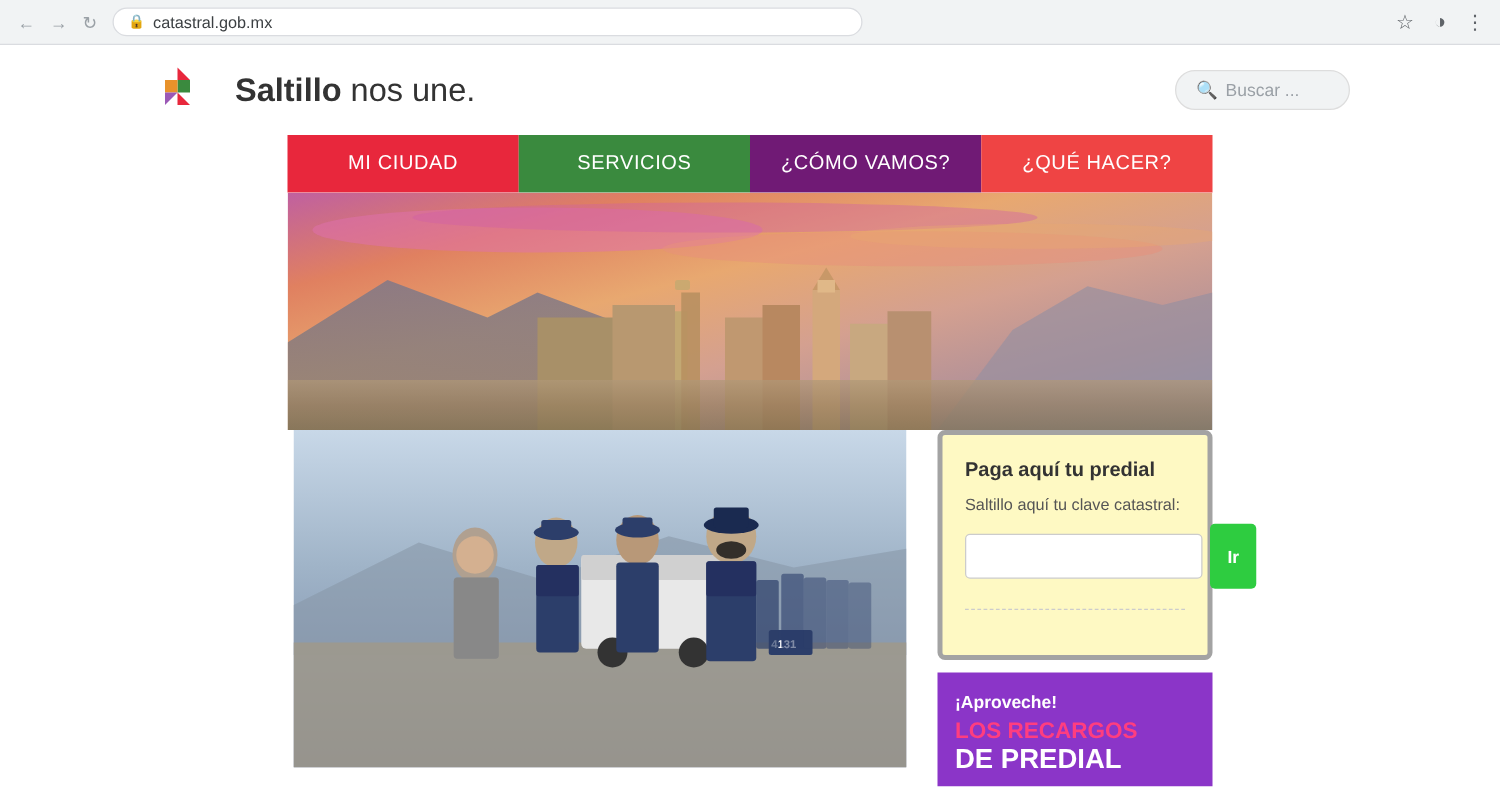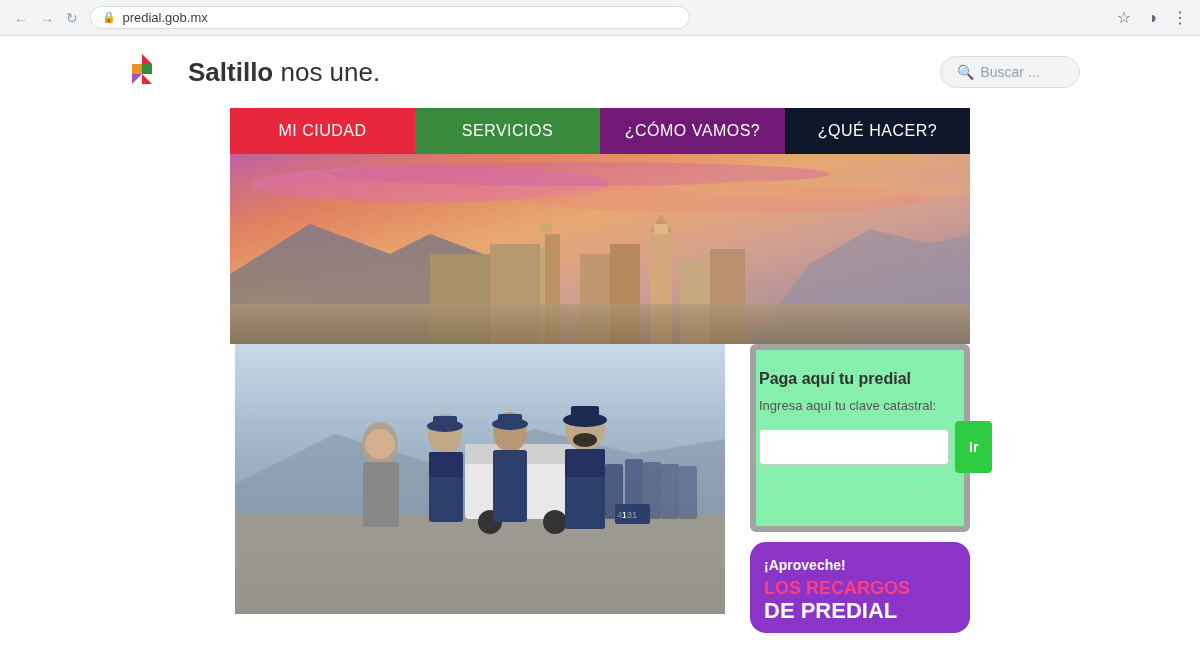--- a/index.html
+++ b/index.html
@@ -94,21 +94,21 @@
       padding: 14px 10px;
       color: #fff;
       font-weight: 400;
       font-size: 16px;
       cursor: pointer;
       letter-spacing: 0.5px;
     }
     .nav-item.mi-ciudad { background: #e8273c; }
     .nav-item.servicios { background: #3a8a3e; }
     .nav-item.como-vamos { background: #701a75; }
-    .nav-item.que-hacer { background: #0f172a; text-align: center; }
+    .nav-item.que-hacer { background: #ef4444; text-align: center; }
 
     
     .content-area {
       display: flex;
       padding: 0 120px;
       gap: 20px;
       padding-top: 0;
       align-items: flex-start;
     }
 
@@ -118,24 +118,24 @@
       min-width: 0;
       font-weight: bold;
     }
 
     
     .sidebar {
       width: 220px;
       flex-shrink: 0;
     }
     .predial-box {
-      background: #86efac;
-      border: 6px solid #a3a3a3;
+      background: #fef9c3;
+      border: 4px solid #a3a3a3;
       border-radius: 6px;
-      padding: 20px 3px;
+      padding: 20px 18px;
     }
     .predial-title {
       font-size: 16px;
       font-weight: 700;
       color: #333;
       margin-bottom: 10px;
     }
     .predial-label {
       font-size: 13px;
       color: #555;
@@ -167,21 +167,21 @@
     }
     .divider {
       border: none;
       border-top: 1px dashed #ccc;
       margin: 16px 0;
     }
 
     
     .promo-banner {
       background: #8b35c8;
-      border-radius: 16px;
+      border-radius: 0;
       padding: 14px 14px 10px;
       margin-top: 4px;
       overflow: hidden;
     }
     .promo-title {
       font-size: 13px;
       color: #fff;
       font-weight: 700;
       line-height: 1.3;
     }
@@ -236,21 +236,21 @@
 <body>
 
 <div class="browser-chrome">
   <div class="nav-arrows">
     <span class="nav-arrow">←</span>
     <span class="nav-arrow">→</span>
     <span class="nav-arrow">↻</span>
   </div>
   <div class="address-bar">
     <span class="lock-icon">🔒</span>
-    <span>predial.gob.mx</span>
+    <span>catastral.gob.mx</span>
   </div>
   <div class="browser-actions">
     <div class="browser-action">☆</div>
     <div class="browser-action">◑</div>
     <div class="browser-action">⋮</div>
   </div>
 </div>
 
 <div class="page">
 
@@ -399,21 +399,21 @@
           <rect x="408" y="118" width="18" height="57" fill="#2c3e6a" rx="2" opacity="0.5"></rect>
           <rect x="426" y="120" width="18" height="55" fill="#2c3e6a" rx="2" opacity="0.45"></rect>
           <rect x="444" y="122" width="18" height="53" fill="#2c3e6a" rx="2" opacity="0.4"></rect>
         </svg>
       </div>
 
       <div class="sidebar">
 
         <div class="predial-box">
           <div class="predial-title">Paga aquí tu predial</div>
-          <div class="predial-label">Ingresa aquí tu clave catastral:</div>
+          <div class="predial-label">Saltillo aquí tu clave catastral:</div>
           <div class="predial-form">
             <input class="predial-input" type="text" placeholder="" style="">
             <button class="predial-btn">Ir</button>
           </div>
           <hr class="divider">
         </div>
 
         <div class="promo-banner" style="margin-top: 10px;">
           <div class="promo-title">
             <span class="exclamacion">¡Aproveche!</span>

